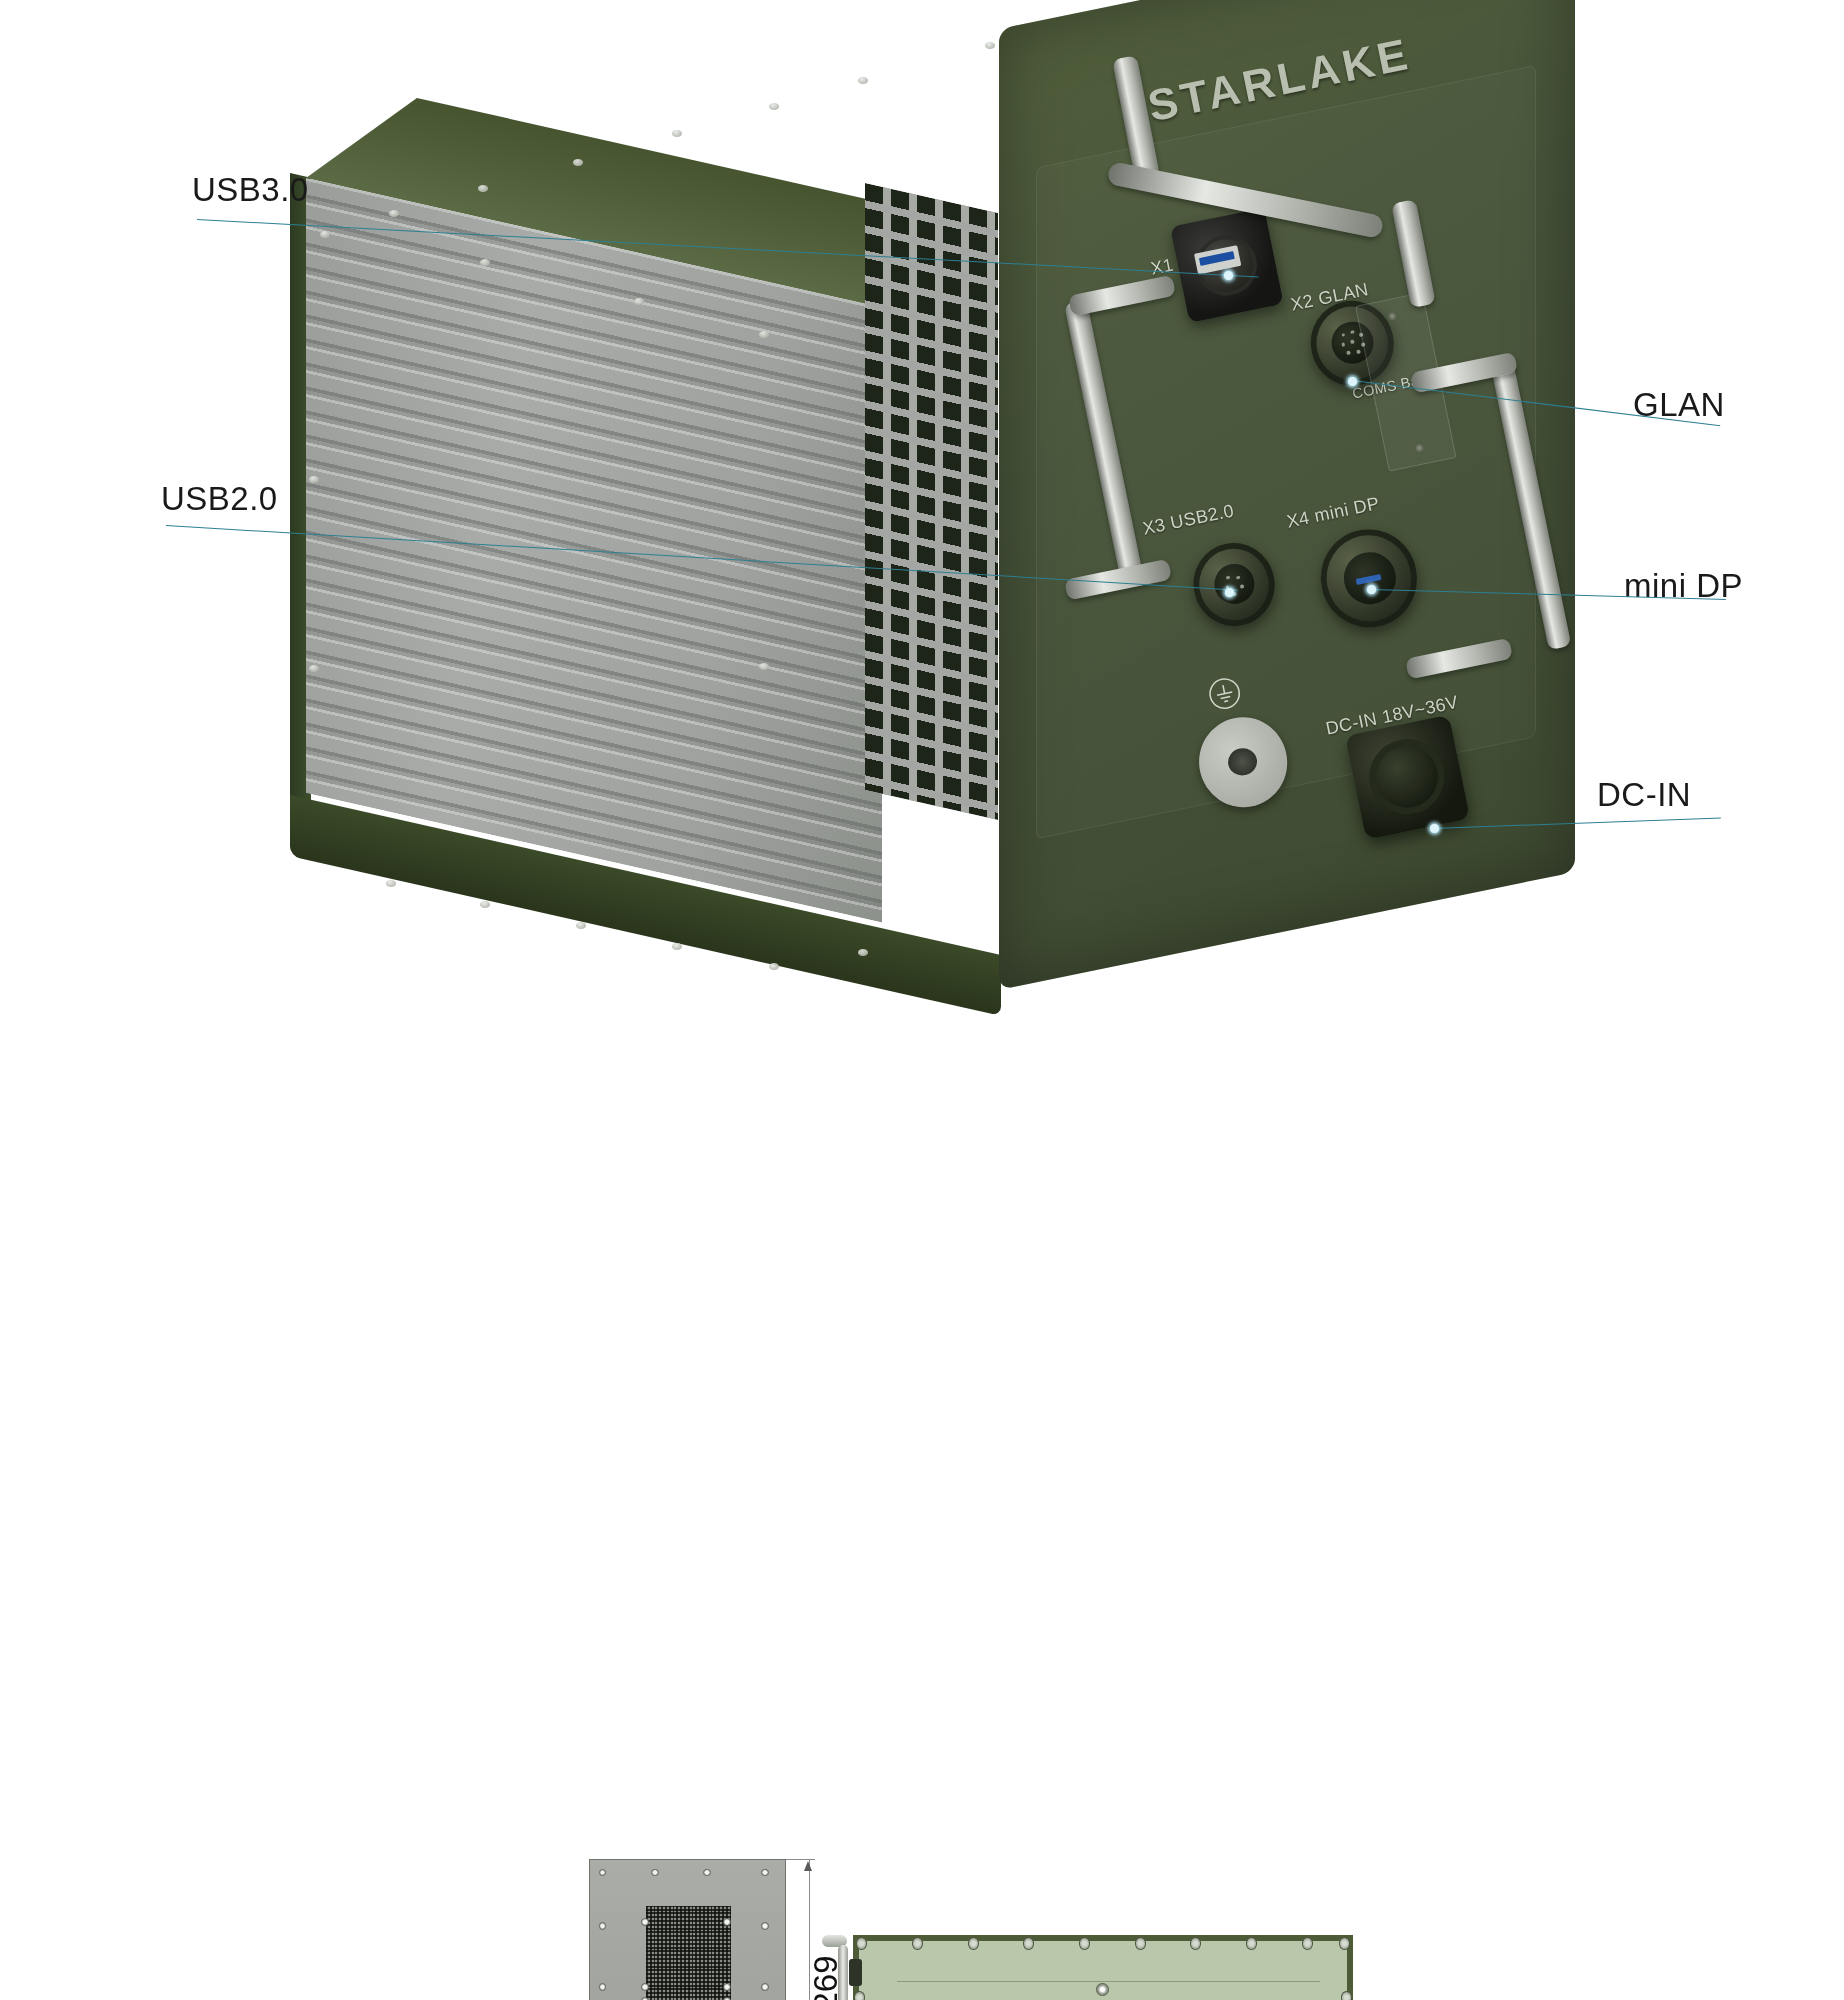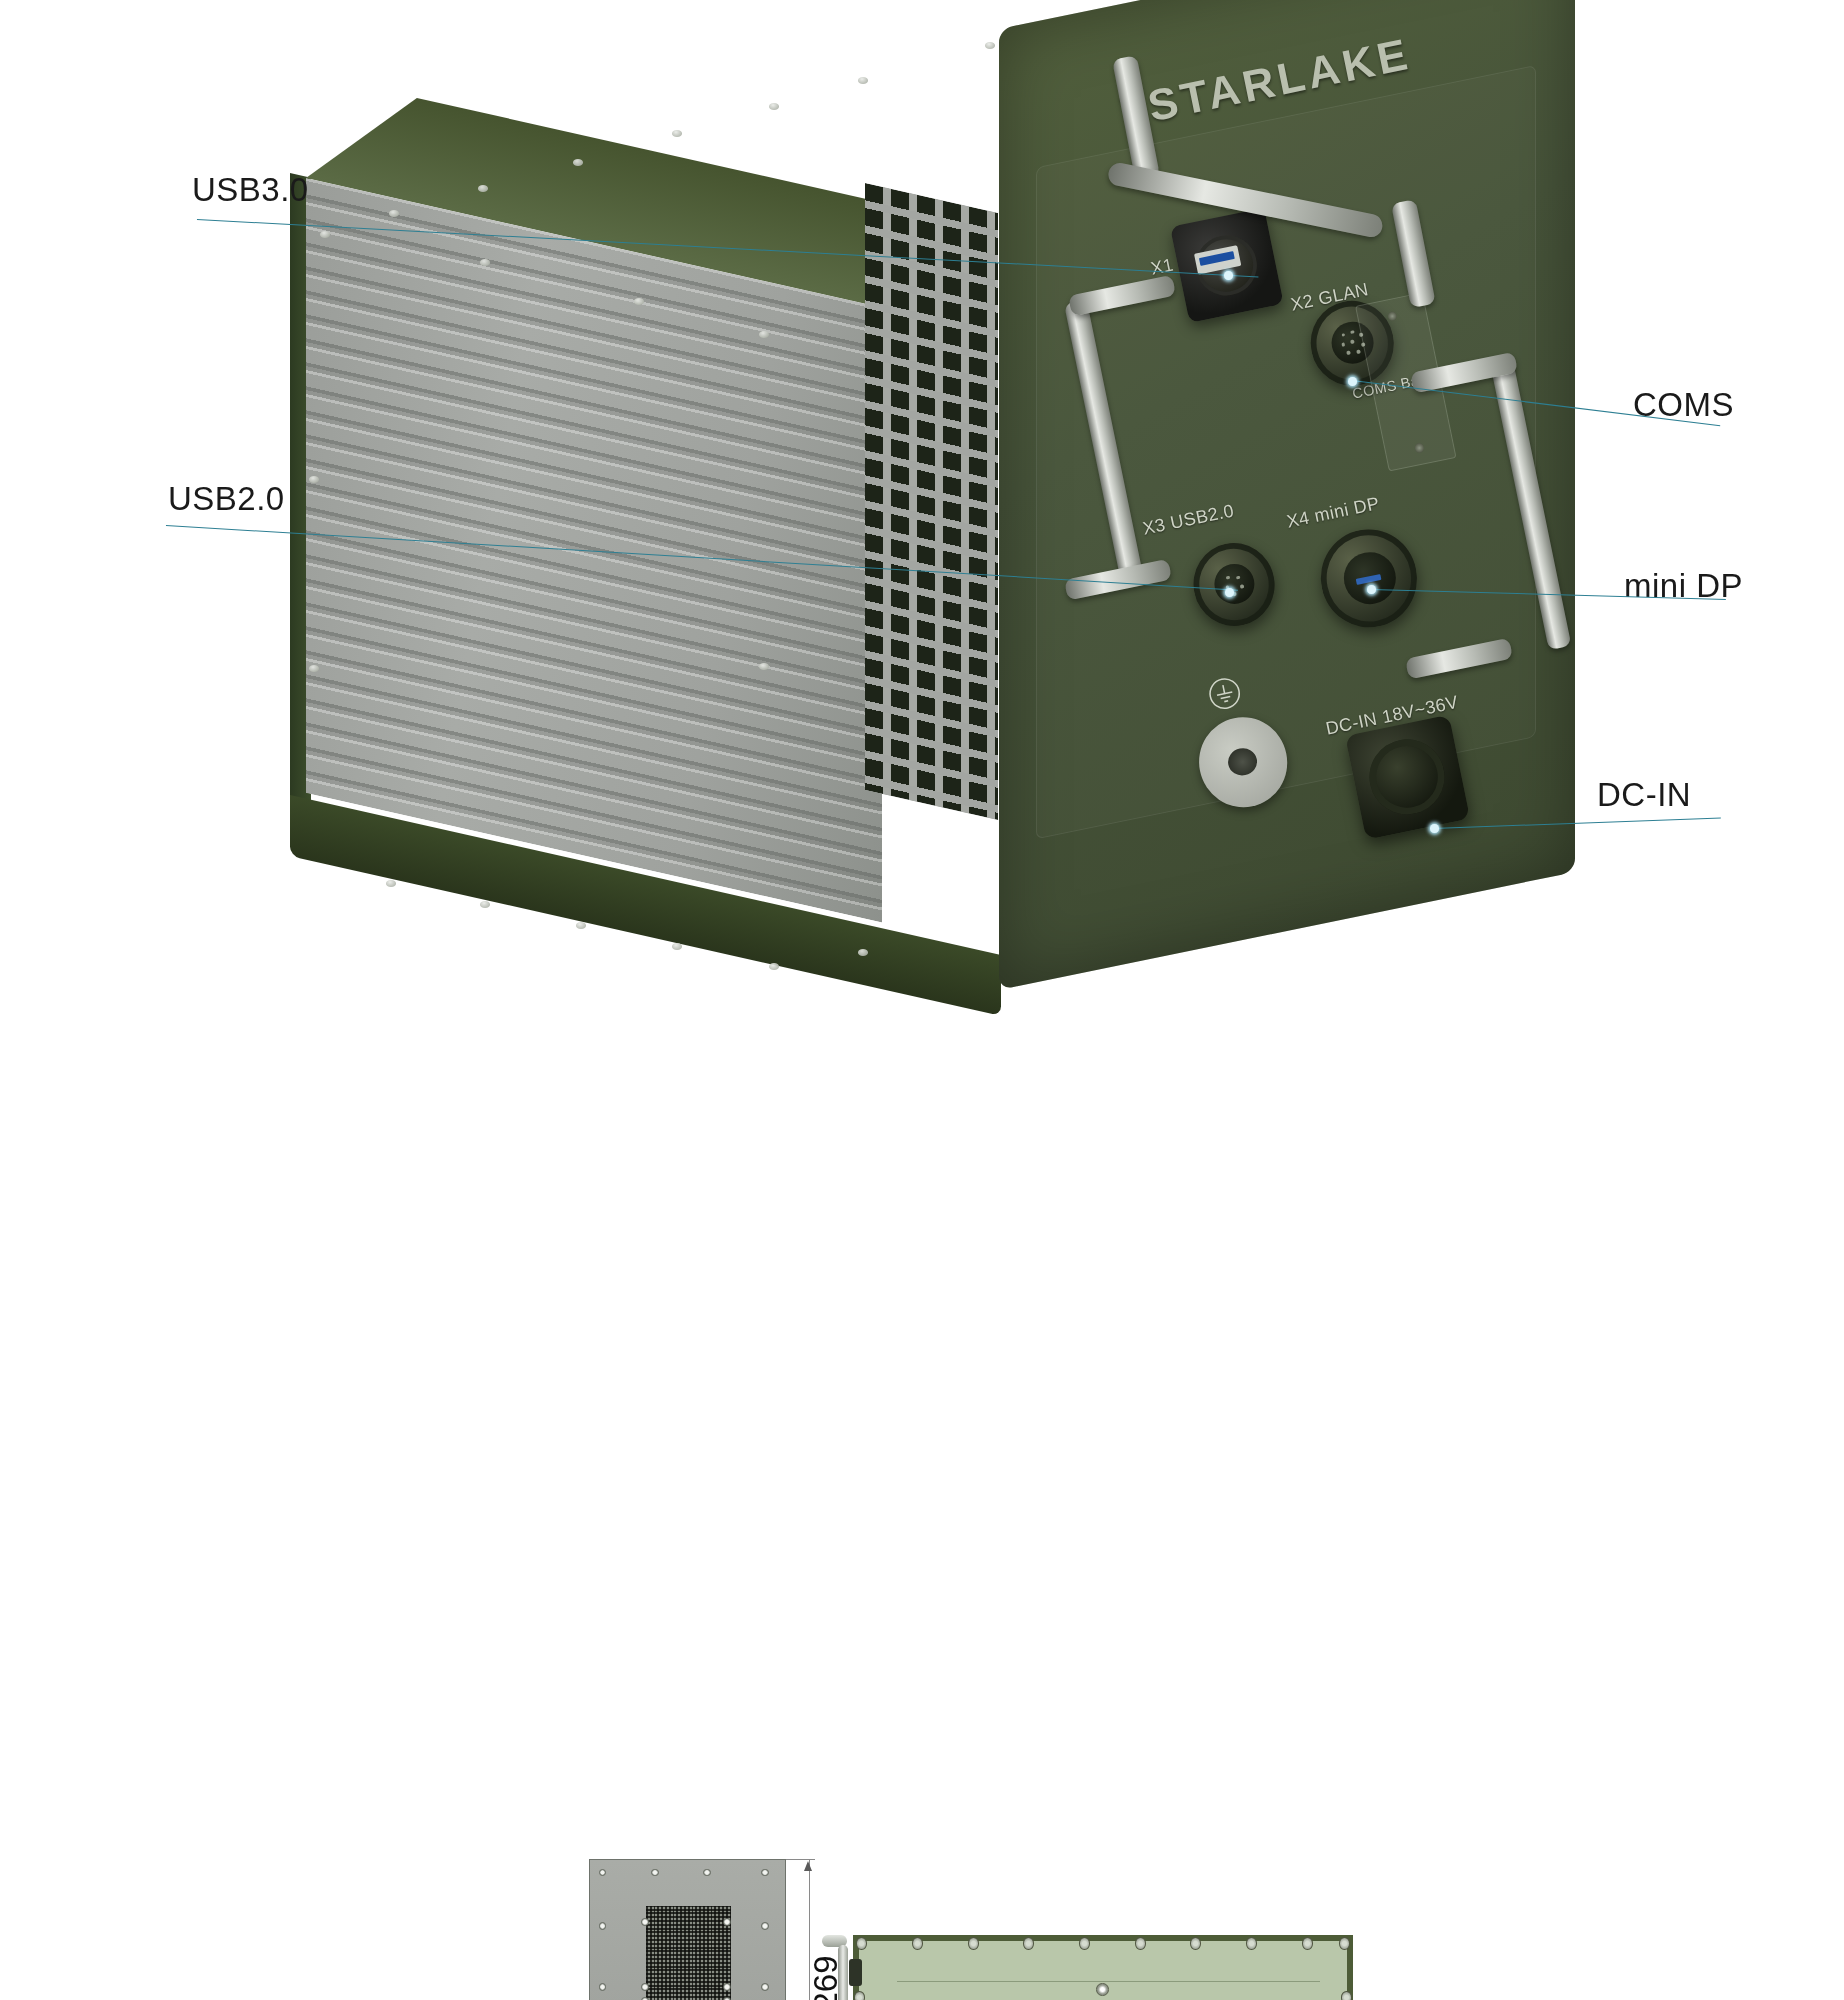--- a/index.html
+++ b/index.html
@@ -307,25 +307,25 @@
     <div class="handle-rod" style="left:1064px;top:580px;width:106px;height:21px;transform:rotate(-11.6deg);transform-origin:0 0;"></div>
 
     <div class="handle-rod" style="left:1491px;top:368px;width:23px;height:288px;transform:rotate(-11.6deg);transform-origin:0 0;"></div>
     <div class="handle-rod" style="left:1410px;top:373px;width:106px;height:21px;transform:rotate(-11.6deg);transform-origin:0 0;"></div>
     <div class="handle-rod" style="left:1405px;top:659px;width:106px;height:21px;transform:rotate(-11.6deg);transform-origin:0 0;"></div>
 
     <div class="callout-label" style="left:192px;top:171px">USB3.0</div>
     <div class="leader" style="left:197px;top:219px;width:1063px;transform:rotate(3.1deg);"></div>
     <div class="leader-dot" style="left:1224px;top:271px"></div>
 
-    <div class="callout-label" style="left:168px;top:480px">USB2.0</div>
+    <div class="callout-label" style="left:161px;top:480px">USB2.0</div>
     <div class="leader" style="left:166px;top:525px;width:1074px;transform:rotate(3.45deg);"></div>
     <div class="leader-dot" style="left:1225px;top:588px"></div>
 
-    <div class="callout-label" style="left:1633px;top:386px">COMS</div>
+    <div class="callout-label" style="left:1633px;top:386px">GLAN</div>
     <div class="leader" style="left:1352px;top:380px;width:371px;transform:rotate(7.0deg);"></div>
     <div class="leader-dot" style="left:1348px;top:377px"></div>
 
     <div class="callout-label" style="left:1624px;top:567px">mini DP</div>
     <div class="leader" style="left:1371px;top:589px;width:355px;transform:rotate(1.6deg);"></div>
     <div class="leader-dot" style="left:1367px;top:585px"></div>
 
     <div class="callout-label" style="left:1597px;top:776px">DC-IN</div>
     <div class="leader" style="left:1433px;top:828px;width:288px;transform:rotate(-2.1deg);"></div>
     <div class="leader-dot" style="left:1430px;top:824px"></div>

